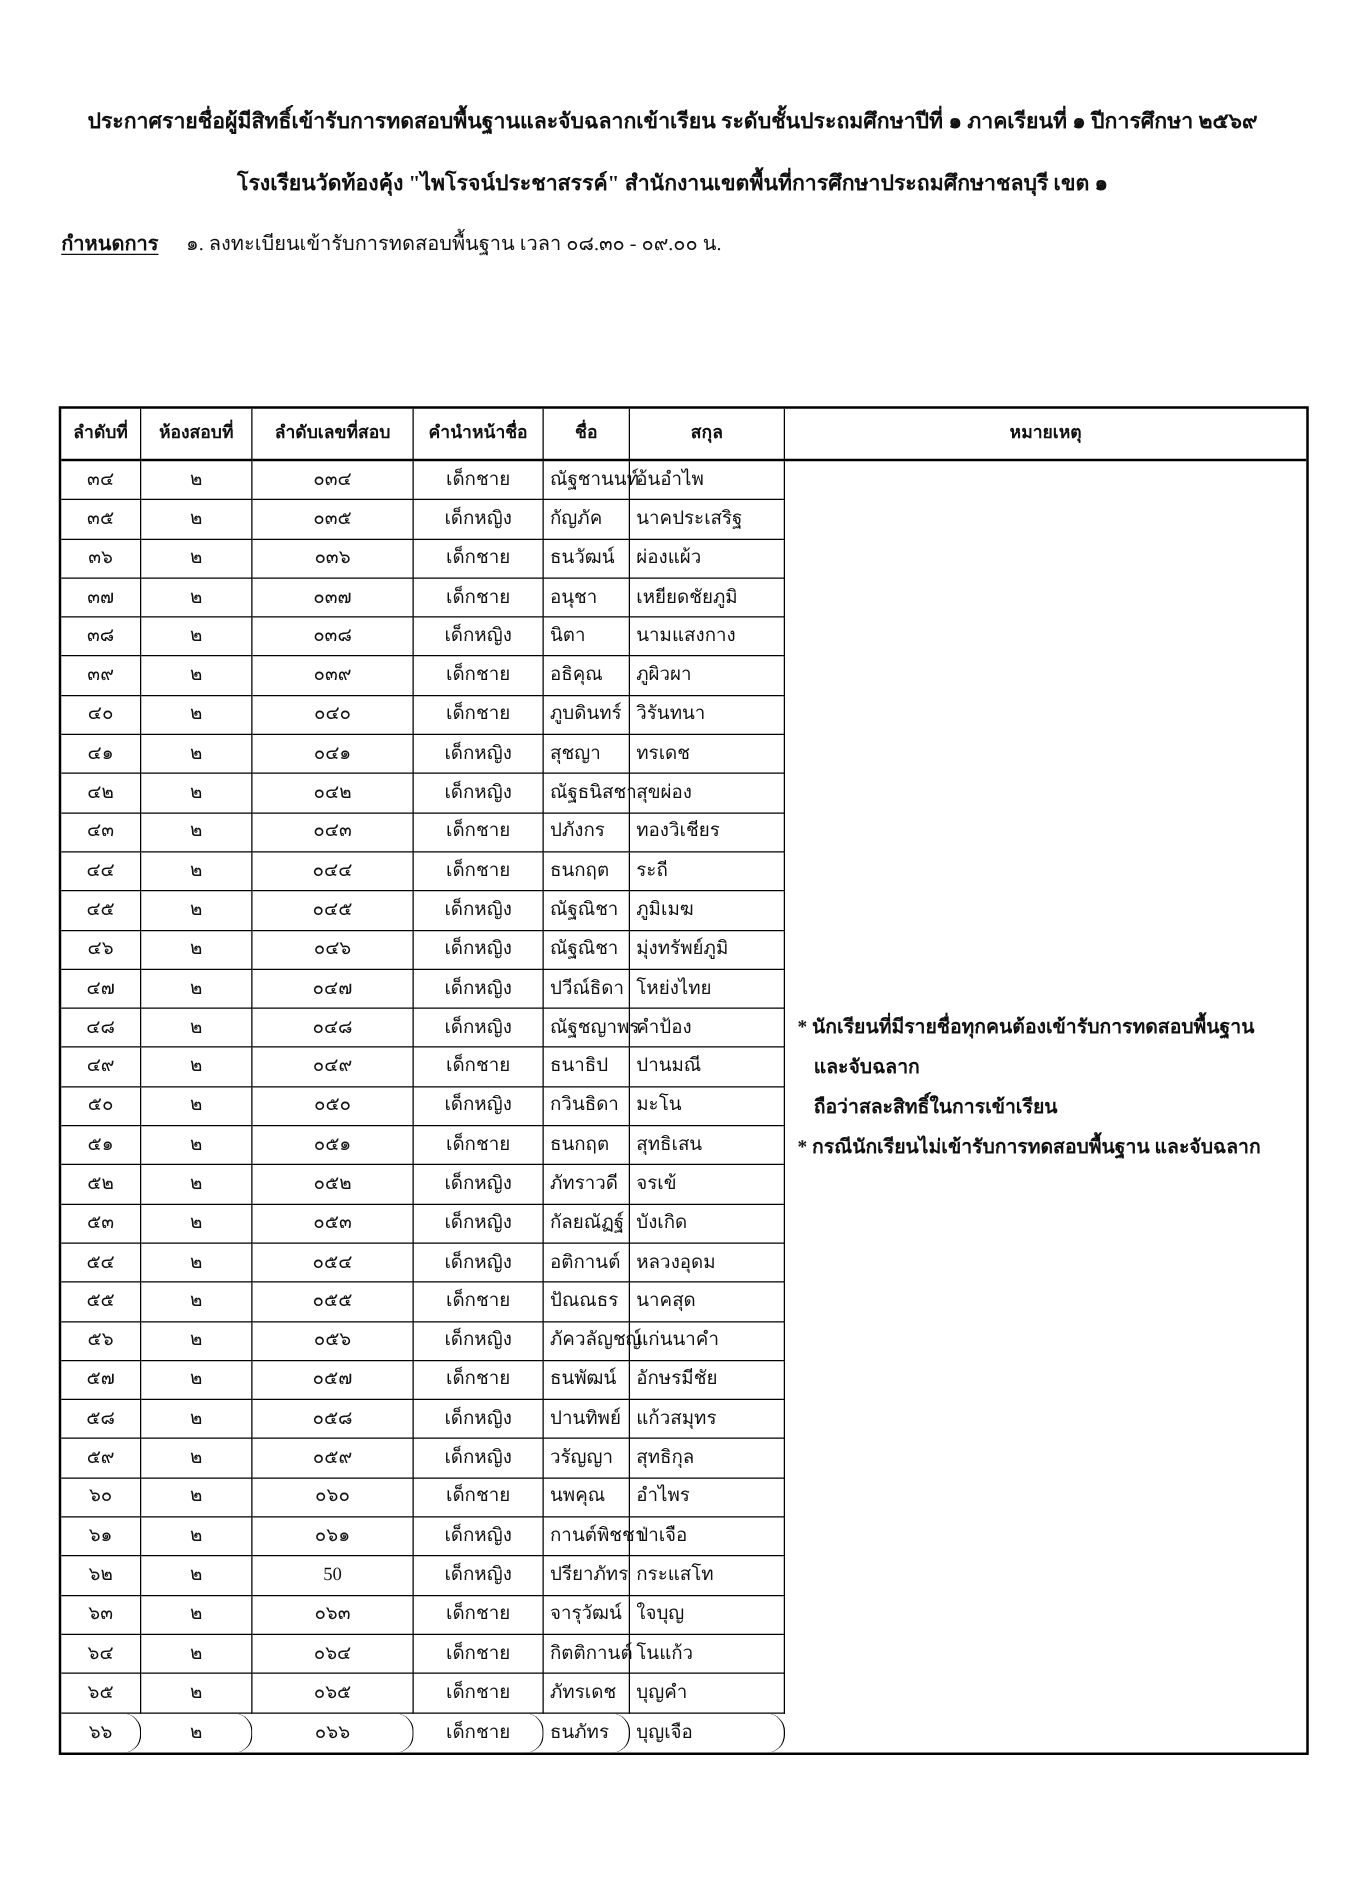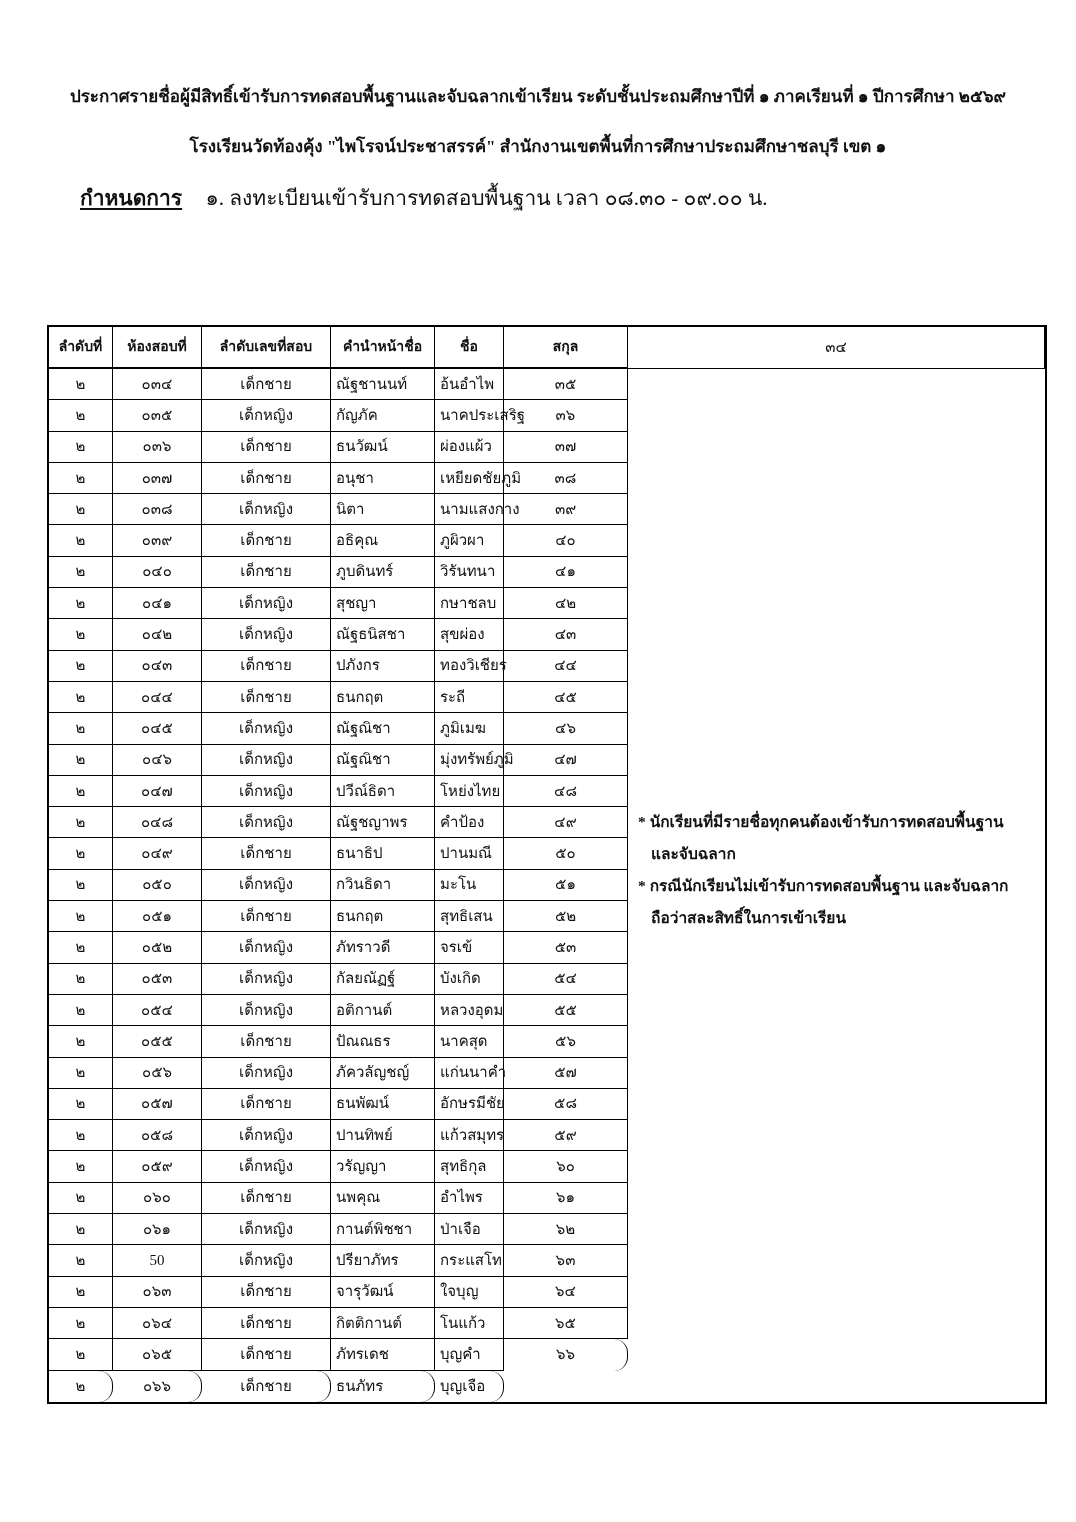--- a/index.html
+++ b/index.html
@@ -22,22 +22,22 @@
   .title-block {
     padding-top: 88px;
     text-align: center;
     font-weight: bold;
     font-size: 17px;
     line-height: 1;
   }
   .title-line { margin-bottom: 33px; }
   .schedule {
     margin-top: 18px;
-    margin-left: 80px;
-    font-size: 21px;
+    margin-left: 49px;
+    font-size: 16px;
     line-height: 1;
   }
   .sched-row { margin-bottom: 22px; }
   .sched-heading {
     font-weight: bold;
     text-decoration: underline;
     text-underline-offset: 3px;
     margin-right: 18px;
   }
   .sched-indent { margin-left: 75px; }
@@ -113,26 +113,27 @@
     </div>
   </div>
 
   <div class="grid-table">
     <div class="hcell">ลำดับที่</div>
     <div class="hcell">ห้องสอบที่</div>
     <div class="hcell">ลำดับเลขที่สอบ</div>
     <div class="hcell">คำนำหน้าชื่อ</div>
     <div class="hcell">ชื่อ</div>
     <div class="hcell">สกุล</div>
+    <div class="hcell no-r">หมายเหตุ</div>
 
     <div class="remark-cell">
       <div class="remark-line">* นักเรียนที่มีรายชื่อทุกคนต้องเข้ารับการทดสอบพื้นฐาน</div>
       <div class="remark-line cont">และจับฉลาก</div>
+      <div class="remark-line cont">ถือว่าสละสิทธิ์ในการเข้าเรียน</div>
       <div class="remark-line">* กรณีนักเรียนไม่เข้ารับการทดสอบพื้นฐาน และจับฉลาก</div>
-      <div class="remark-line cont">ถือว่าสละสิทธิ์ในการเข้าเรียน</div>
     </div>
 
       <div class="cell">๓๔</div>
       <div class="cell">๒</div>
       <div class="cell">๐๓๔</div>
       <div class="cell">เด็กชาย</div>
       <div class="cell left">ณัฐชานนท์</div>
       <div class="cell left">อ้นอำไพ</div>
 
       <div class="cell">๓๕</div>
@@ -175,21 +176,21 @@
       <div class="cell">๐๔๐</div>
       <div class="cell">เด็กชาย</div>
       <div class="cell left">ภูบดินทร์</div>
       <div class="cell left">วิรันทนา</div>
 
       <div class="cell">๔๑</div>
       <div class="cell">๒</div>
       <div class="cell">๐๔๑</div>
       <div class="cell">เด็กหญิง</div>
       <div class="cell left">สุชญา</div>
-      <div class="cell left">กษาชลบ</div>
+      <div class="cell left">ทรเดช</div>
 
       <div class="cell">๔๒</div>
       <div class="cell">๒</div>
       <div class="cell">๐๔๒</div>
       <div class="cell">เด็กหญิง</div>
       <div class="cell left">ณัฐธนิสชา</div>
       <div class="cell left">สุขผ่อง</div>
 
       <div class="cell">๔๓</div>
       <div class="cell">๒</div>

